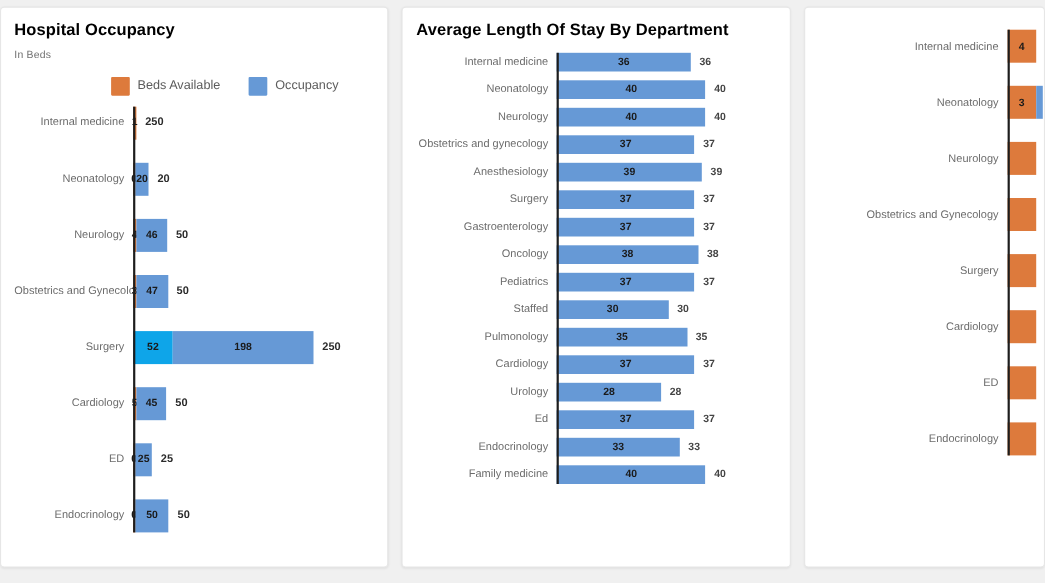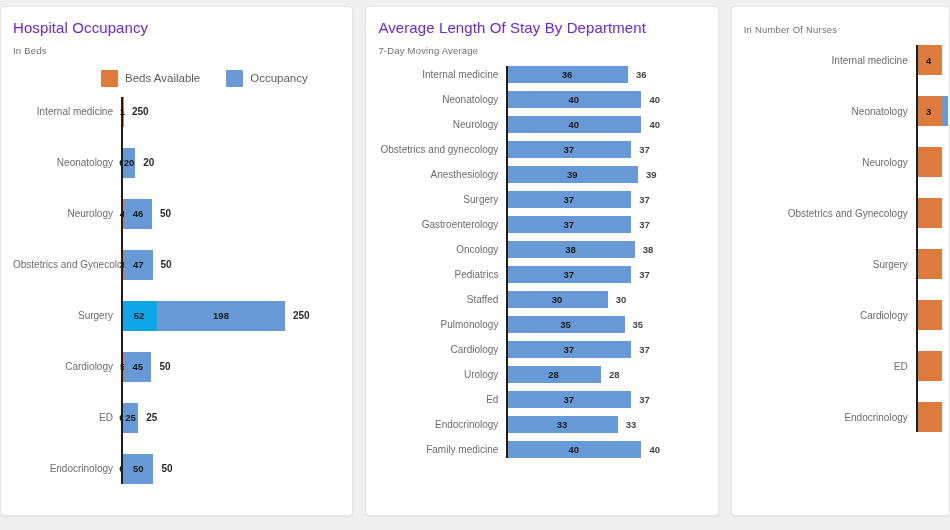--- a/index.html
+++ b/index.html
@@ -21,21 +21,21 @@
     position:relative;
     height:510px;
     overflow:hidden;
     padding:10px 12px 8px 12px;
   }
   .card-1{width:358px;}
   .card-2{width:358px;}
   .card-3{width:222px;}
 
   .card-title{
-    font-size:15px;font-weight:normal;color:#6d28d9;
+    font-size:15px;font-weight:bold;color:#000000;
     line-height:1.25;margin:2px 0 0 0;letter-spacing:.1px;
   }
   .card-sub{
     font-size:9.5px;color:#707070;margin-top:7px;letter-spacing:.2px;
   }
 
   
   .legend{display:flex;align-items:center;gap:26px;margin:14px 0 0 88px;}
   .legend-item{display:flex;align-items:center;gap:7px;}
   .legend-swatch{width:17px;height:17px;border-radius:1px;display:block;}
@@ -195,21 +195,20 @@
               <span class="seg-val">50</span>
             </div>
             <span class="total">50</span>
           </div>
         </div>
       </div>
   </div>
 
   <div class="card card-2">
     <div class="card-title">Average Length Of Stay By Department</div>
-    <div class="card-sub">7-Day Moving Average</div>
 
     <div class="plot c2" id="plot-2">
       <div class="axis-line"></div>
     <div class="row">
           <div class="row-label">Internal medicine</div>
           <div class="bars">
             <div class="seg" style="background: rgb(102, 153, 214); width: 121.5px;">
               <span class="seg-val">36</span>
             </div>
             <span class="total">36</span>
@@ -347,21 +346,20 @@
             <div class="seg" style="background: rgb(102, 153, 214); width: 135px;">
               <span class="seg-val">40</span>
             </div>
             <span class="total">40</span>
           </div>
         </div>
       </div>
   </div>
 
   <div class="card card-3">
-    <div class="card-sub">In Number Of Nurses</div>
 
     <div class="plot c3" id="plot-3">
       <div class="axis-line"></div>
     <div class="row">
           <div class="row-label">Internal medicine</div>
           <div class="bars">
             <div class="seg" style="background: rgb(221, 122, 60); width: 26px;">
               <span class="seg-val">4</span>
             </div>
           </div>

